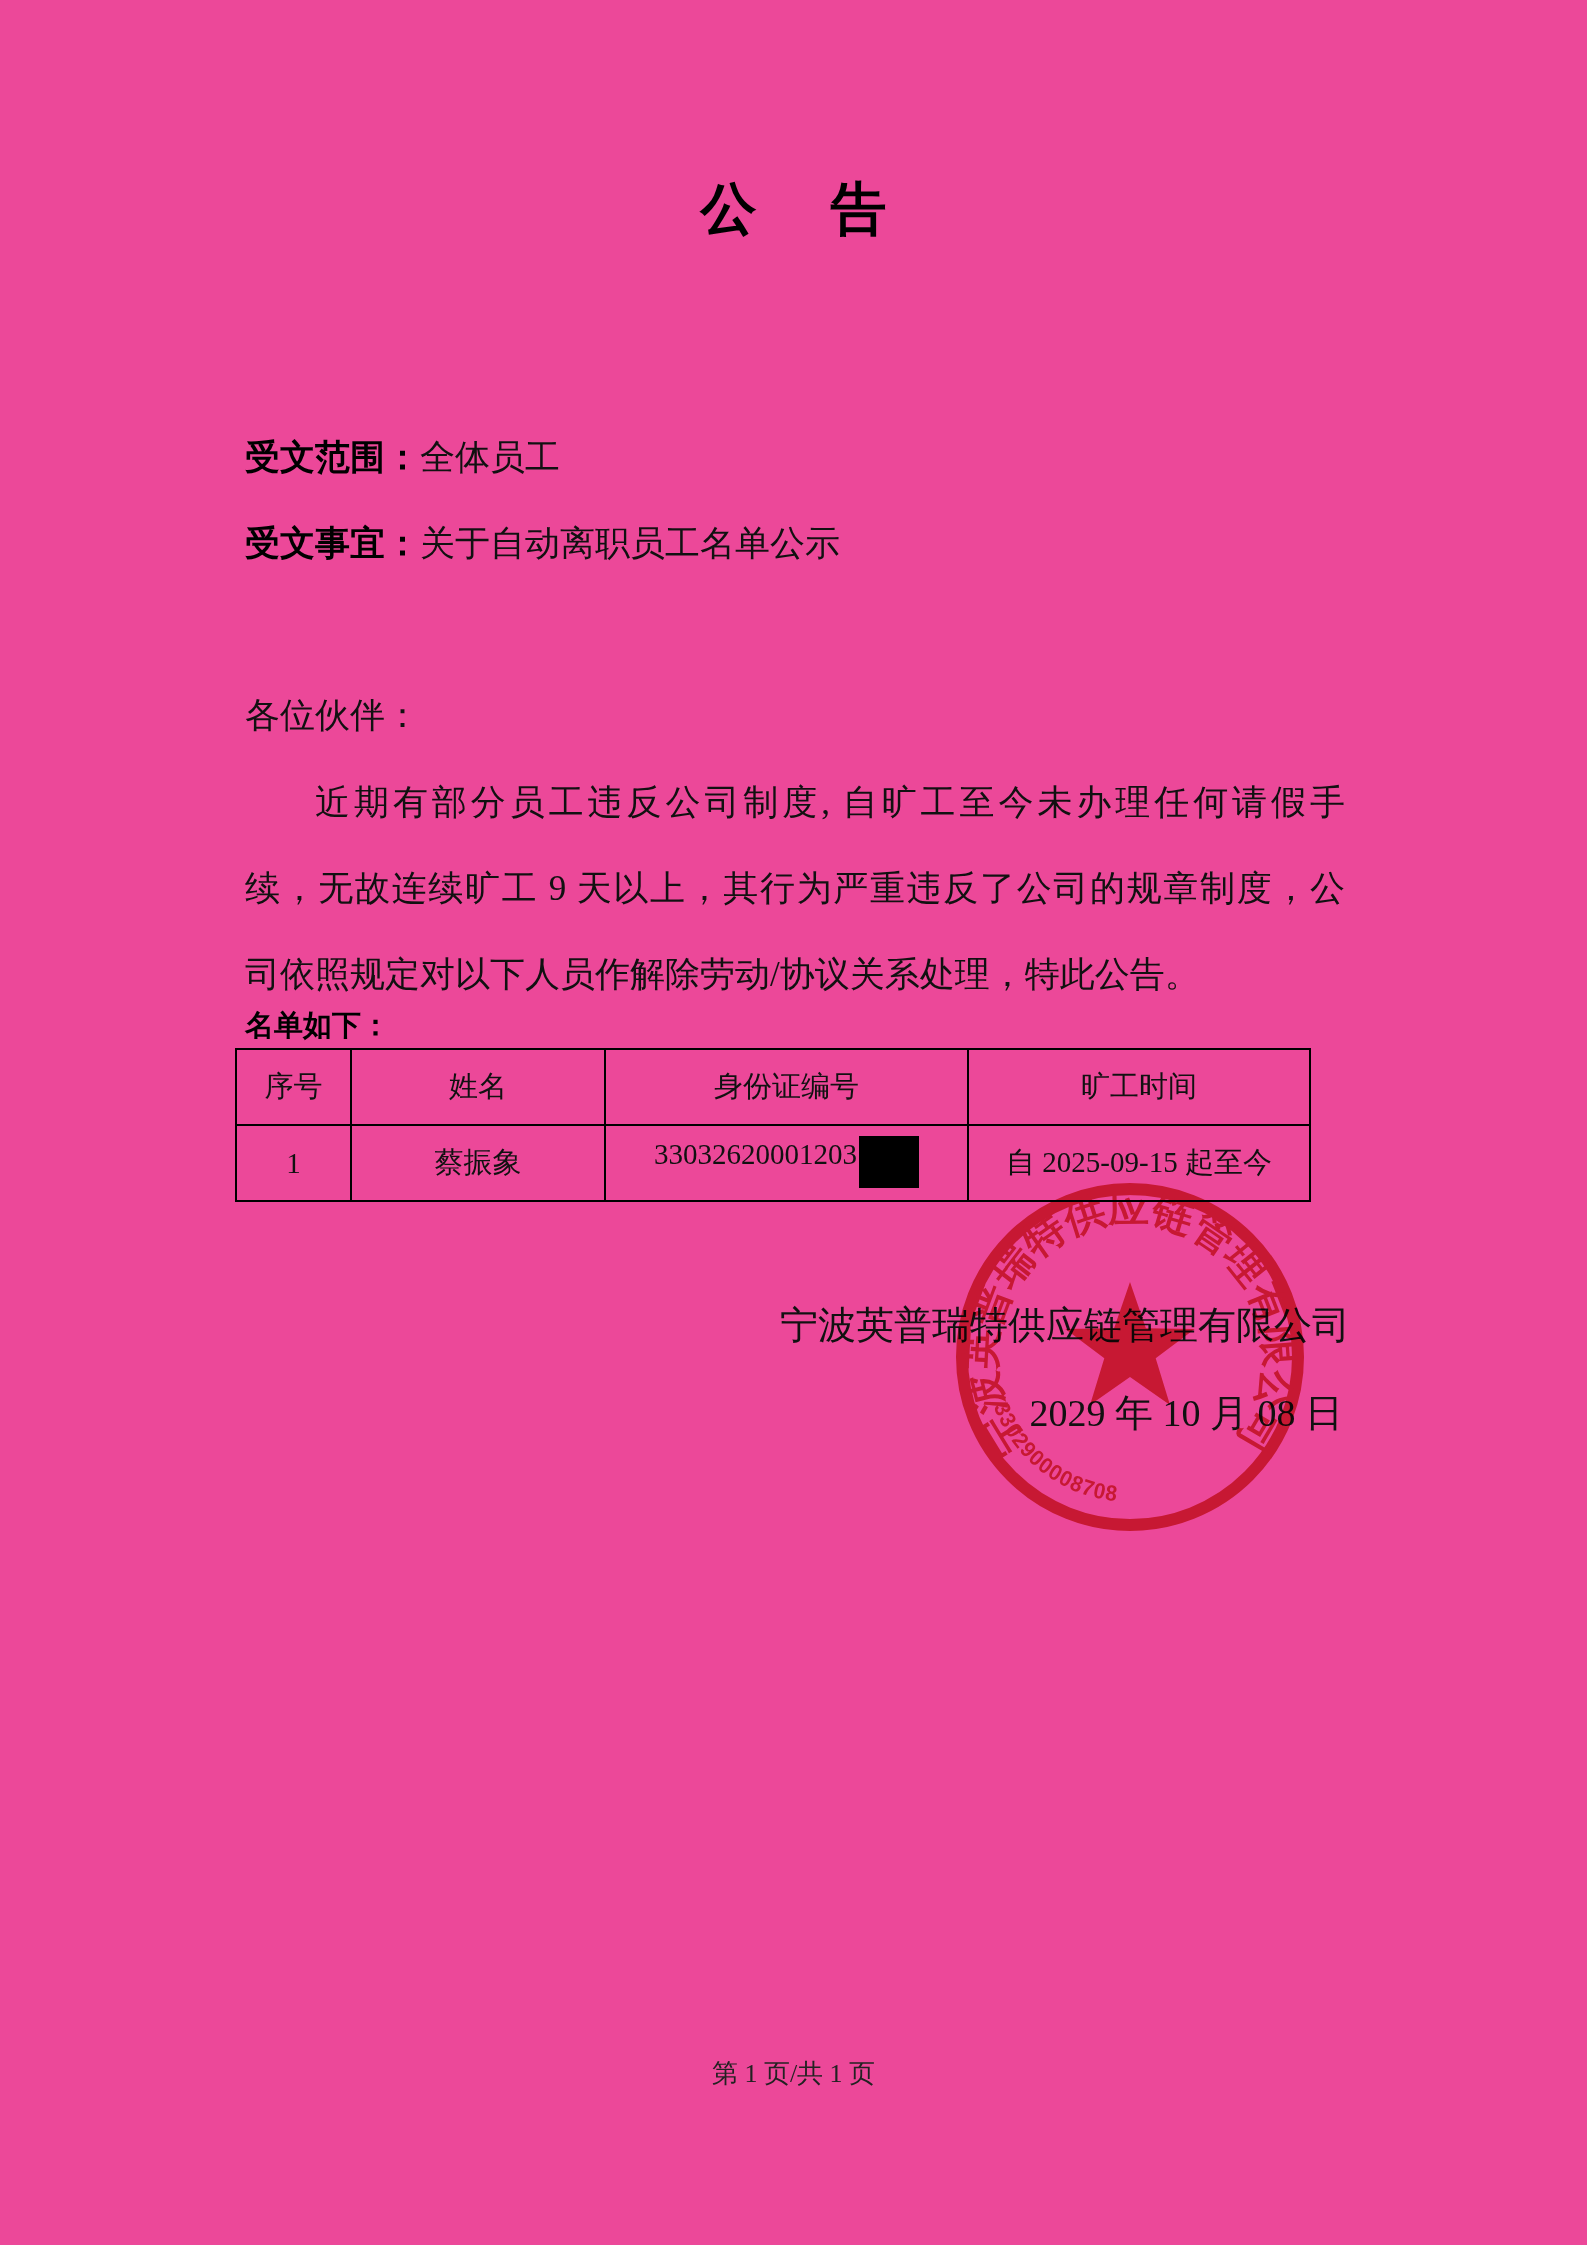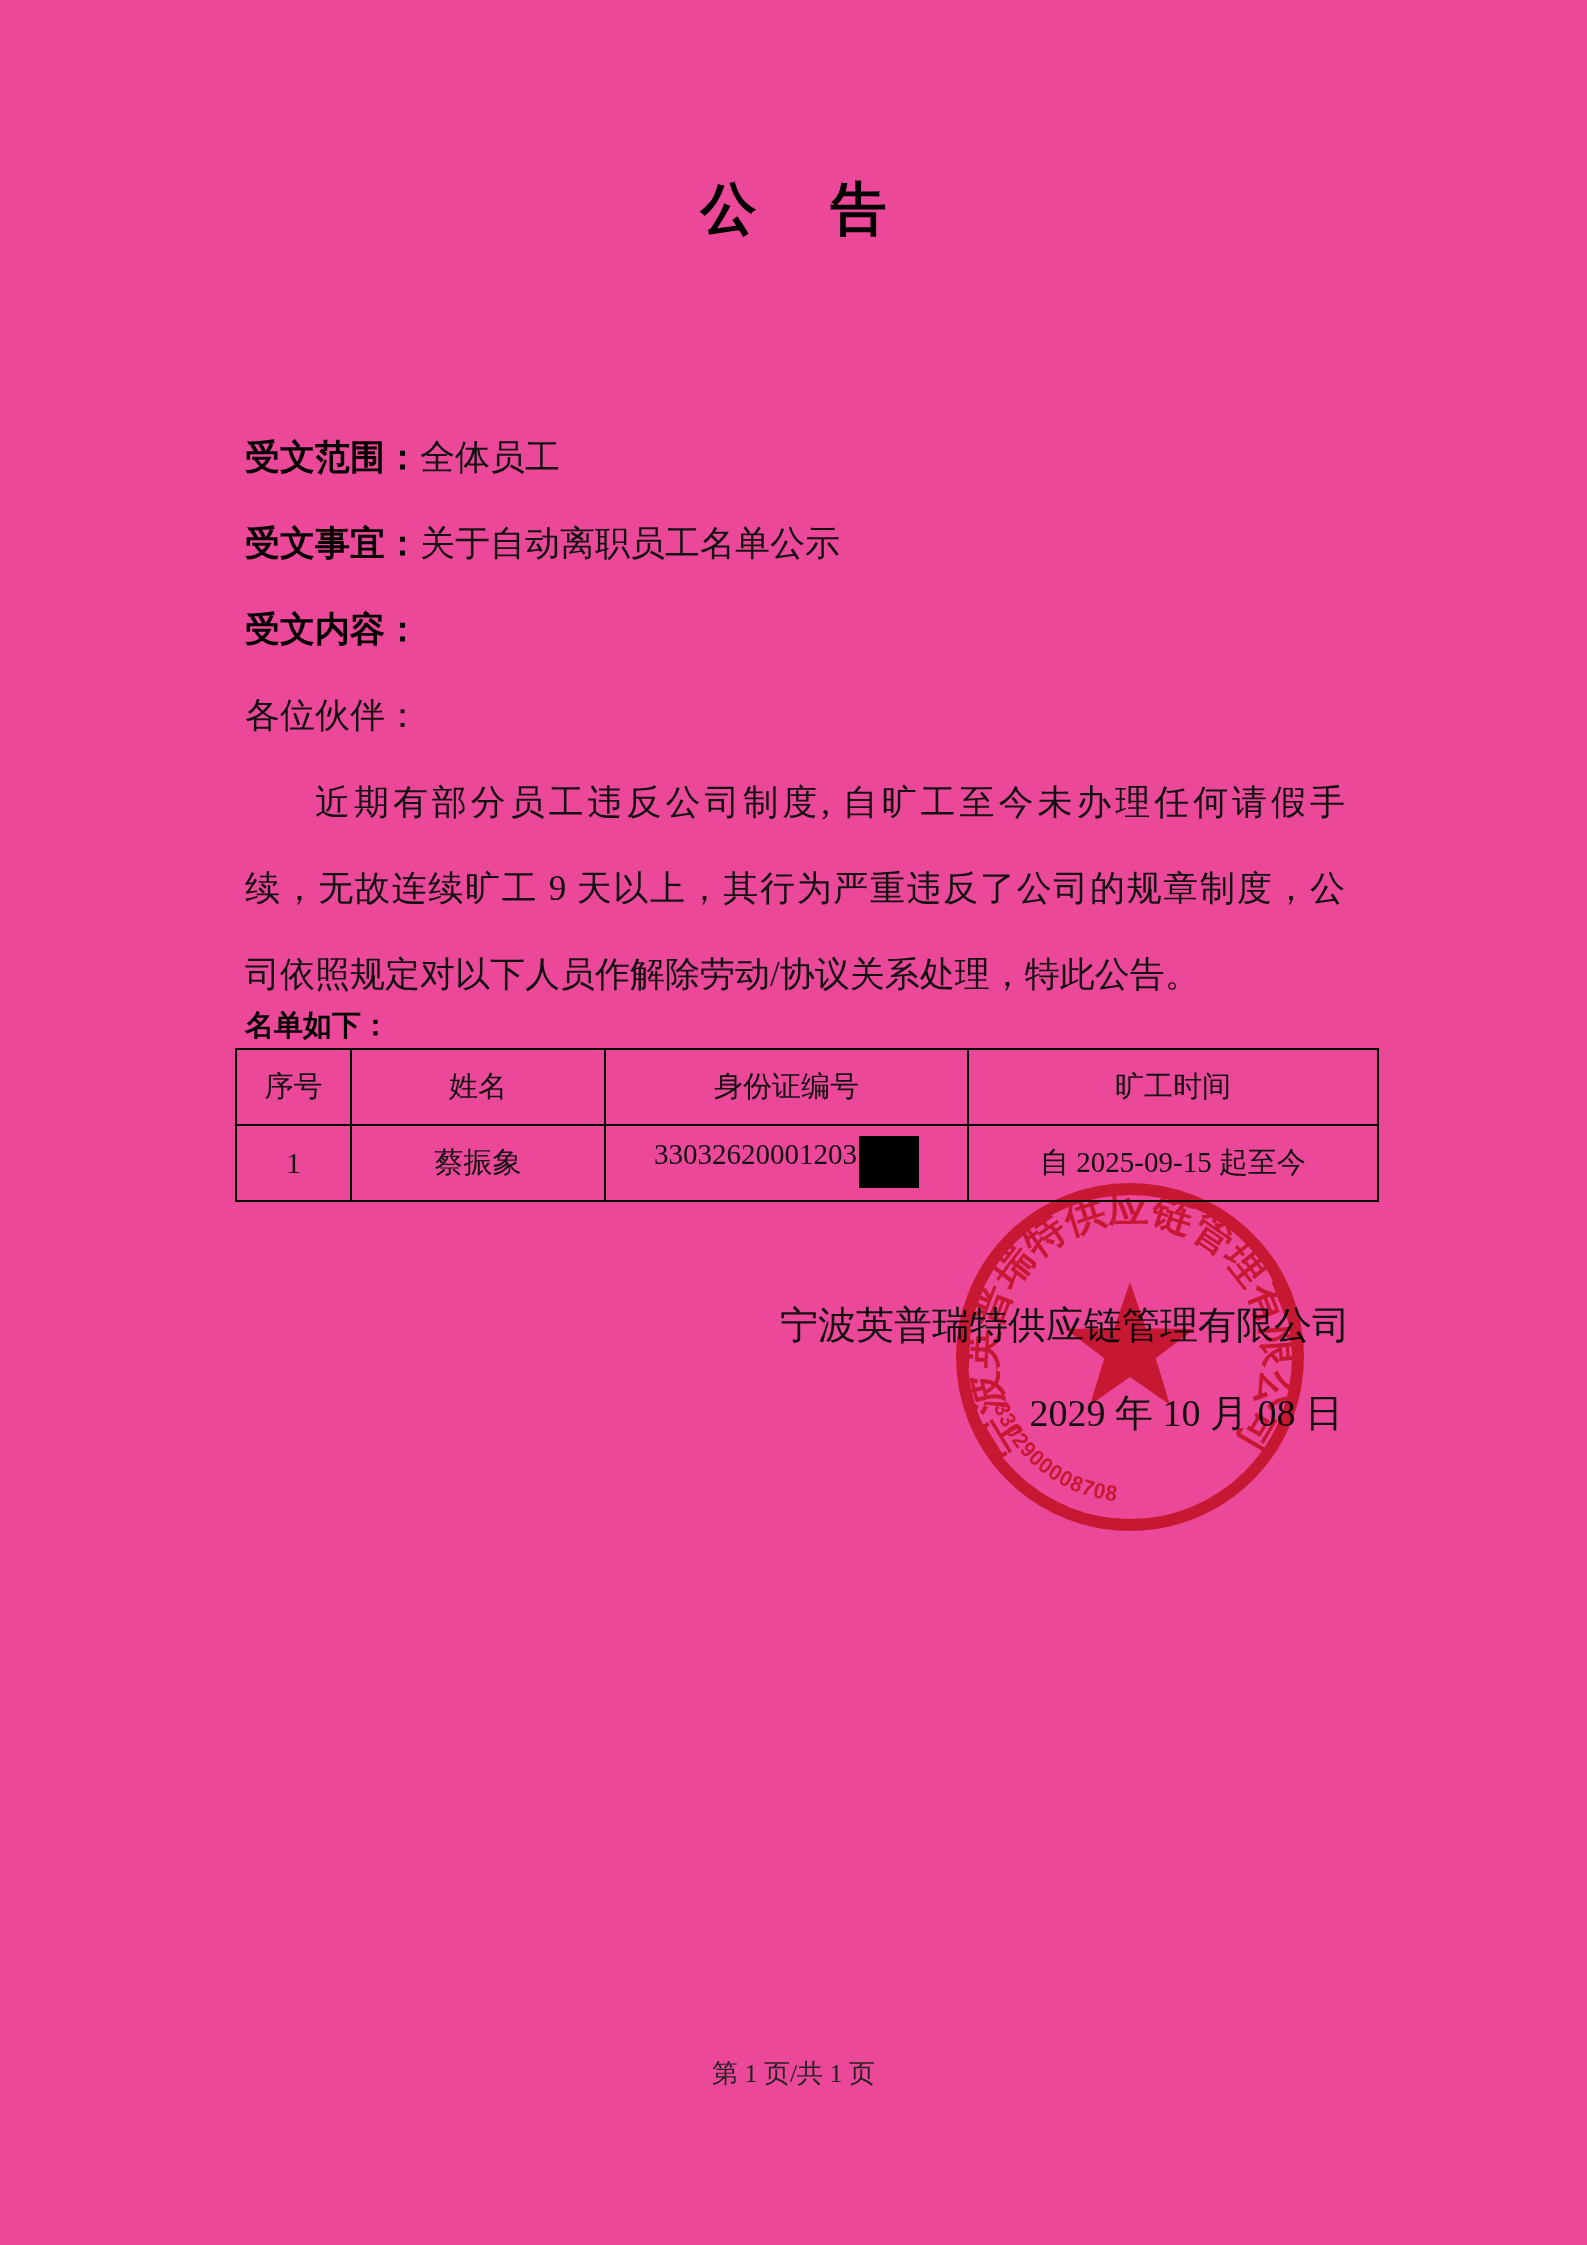--- a/index.html
+++ b/index.html
@@ -32,21 +32,21 @@
   .list-intro { position:absolute; top:1006px; left:245px; font-size:29px; font-weight:700; color:#000; }
   .roster { position:absolute; top:1048px; left:235px; border-collapse:collapse; table-layout:fixed; }
   .roster th, .roster td {
     border:2px solid #000;
     font-size:29px; font-weight:400;
     text-align:center; vertical-align:middle;
     height:76px; padding:7px 6px;
     background:transparent;
     margin-left:45px;
   }
-  .col-seq { width:115px; } .col-name { width:254px; } .col-id { width:363px; } .col-abs { width:410px; }
+  .col-seq { width:115px; } .col-name { width:254px; } .col-id { width:363px; } .col-abs { width:342px; }
   .id-cell { vertical-align:top; padding-top:8px; white-space:nowrap; }
   .redact {
     display:inline-block; width:60px; height:52px;
     background:#000; vertical-align:top; margin-left:2px; margin-top:-2px;
   }
   .sig-company { position:absolute; top:1300px; right:237px; font-size:38px; white-space:nowrap; color:#111; }
   .sig-date { position:absolute; top:1388px; right:244px; font-size:38px; white-space:nowrap; color:#111; }
   .stamp { position:absolute; left:935px; top:1162px; width:390px; height:390px; mix-blend-mode:multiply; opacity:0.88; }
   .stamp .ring { fill:none; stroke:#d23c3c; stroke-width:12; }
   .stamp text { fill:#d23c3c; }
@@ -60,23 +60,20 @@
 
 <div class="page">
 
   <div class="doc-title">公 告</div>
 
   <div class="field-row f1">
     <span class="field-label">受文范围：</span><span class="field-value">全体员工</span>
   </div>
   <div class="field-row f2">
     <span class="field-label">受文事宜：</span><span class="field-value">关于自动离职员工名单公示</span>
-  </div>
-  <div class="field-row f3">
-    <span class="field-label">受文内容：</span><span class="field-value"></span>
   </div>
 
   <div class="salutation">各位伙伴：</div>
 
   <div class="body-line b1 fill">近期有部分员工违反公司制度, 自旷工至今未办理任何请假手</div>
   <div class="body-line b2 fill">续，无故连续旷工 9 天以上，其行为严重违反了公司的规章制度，公</div>
   <div class="body-line b3">司依照规定对以下人员作解除劳动/协议关系处理，特此公告。</div>
 
   <div class="list-intro">名单如下：</div>
 

